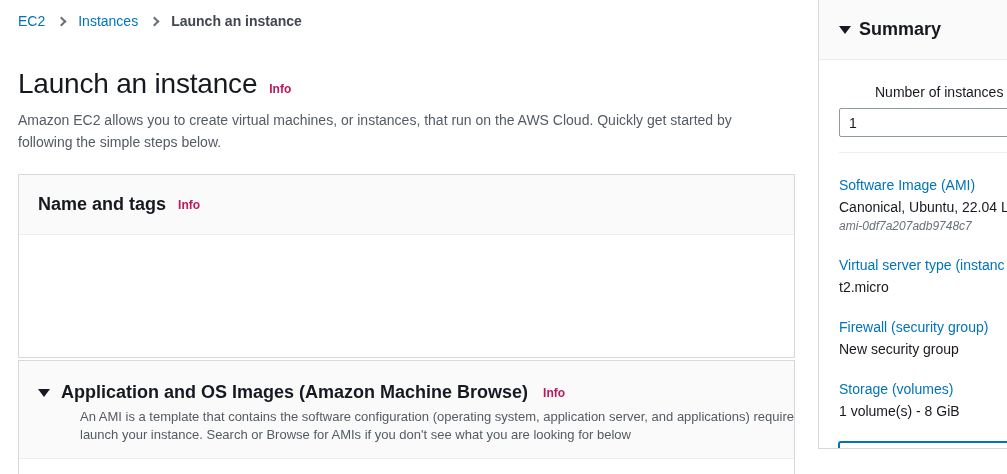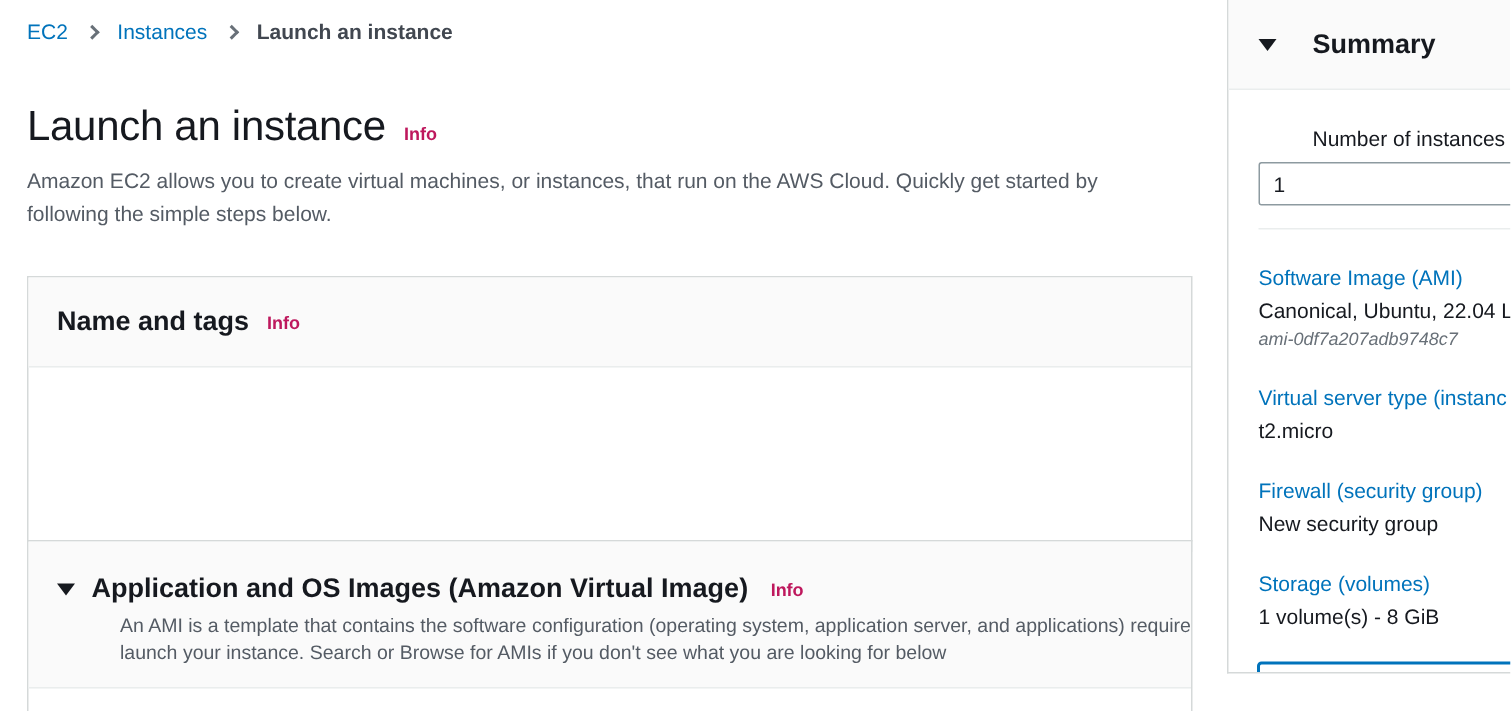--- a/index.html
+++ b/index.html
@@ -41,21 +41,21 @@
     position:absolute; left:18px; width:777px;
     background:#ffffff; border:1px solid #d5d9d9;
   }
   .card-header {
     background:#fafafa; border-bottom:1px solid #eaeded;
     display:flex; align-items:center; gap:12px;
     padding:0 19px; height:60px;
   }
   .card-title { font-size:18px; font-weight:700; color:#16191f; }
 
-  .card-name-tags { top:184px; height:184px; }
+  .card-name-tags { top:174px; height:184px; }
   .nt-body { padding:22px 19px 0 19px; }
   .field-label { font-size:14px; color:#16191f; }
   .nt-row { display:flex; align-items:center; margin-top:7px; }
   .text-input {
     height:30px; border:1px solid #8d9aa0; border-radius:2px;
     padding:0 9px; font-size:14px; color:#16191f;
     font-family:"Liberation Sans", sans-serif; background:#fff; outline:none;
   }
   .name-input { width:546px; }
   .add-tags-link { margin-left:18px; font-size:14px; }
@@ -75,21 +75,21 @@
   .ami-desc { margin:5px 0 0 42px; font-size:13px; line-height:18px; color:#545b64; }
 
   
   .summary-panel {
     position:absolute; left:818px; top:0; width:189px; height:449px;
     border-left:1px solid #d5d9d9; border-bottom:1px solid #d5d9d9;
     background:#ffffff; overflow:hidden;
   }
   .summary-header {
     height:60px; background:#fafafa; border-bottom:1px solid #eaeded;
-    display:flex; align-items:center; gap:24px; padding-left:20px;
+    display:flex; align-items:center; gap:8px; padding-left:20px;
   }
   .summary-body { padding:24px 0 0 20px; }
   .label-row { display:flex; align-items:center; gap:8px; white-space:nowrap;margin-left:36px; }
   .instances-input { width:175px; margin-top:8px; height:29px; display:block; }
   .summary-divider { width:175px; height:1px; background:#eaeded; margin-top:15px; }
   .summary-group { margin-top:24px; }
   .summary-group:first-of-type { margin-top:18px; }
   .summary-group-label { display:block; font-size:14px; white-space:nowrap; }
   .summary-group-value { margin-top:6px; font-size:14px; color:#16191f; white-space:nowrap; }
   .summary-group-sub { margin-top:4px; font-size:12px; color:#687078; white-space:nowrap;font-style:italic; }
@@ -124,21 +124,21 @@
   <div class="card-header">
     <span class="card-title">Name and tags</span>
     <a class="info-link">Info</a>
   </div>
 </section>
 
 <section class="card card-ami">
   <div class="ami-header-area">
     <div class="ami-title-row">
       <span class="tri-down"></span>
-      <span class="card-title">Application and OS Images (Amazon Virtual Image)</span>
+      <span class="card-title">Application and OS Images (Amazon Machine Browse)</span>
       <a class="info-link">Info</a>
     </div>
     <div class="ami-desc">
       <span class="nowrap">An AMI is a template that contains the software configuration (operating system, application server, and applications) required to</span><br>
       <span class="nowrap">launch your instance. Search or Browse for AMIs if you don't see what you are looking for below</span>
     </div>
   </div>
 </section>
 
 <aside class="summary-panel">

